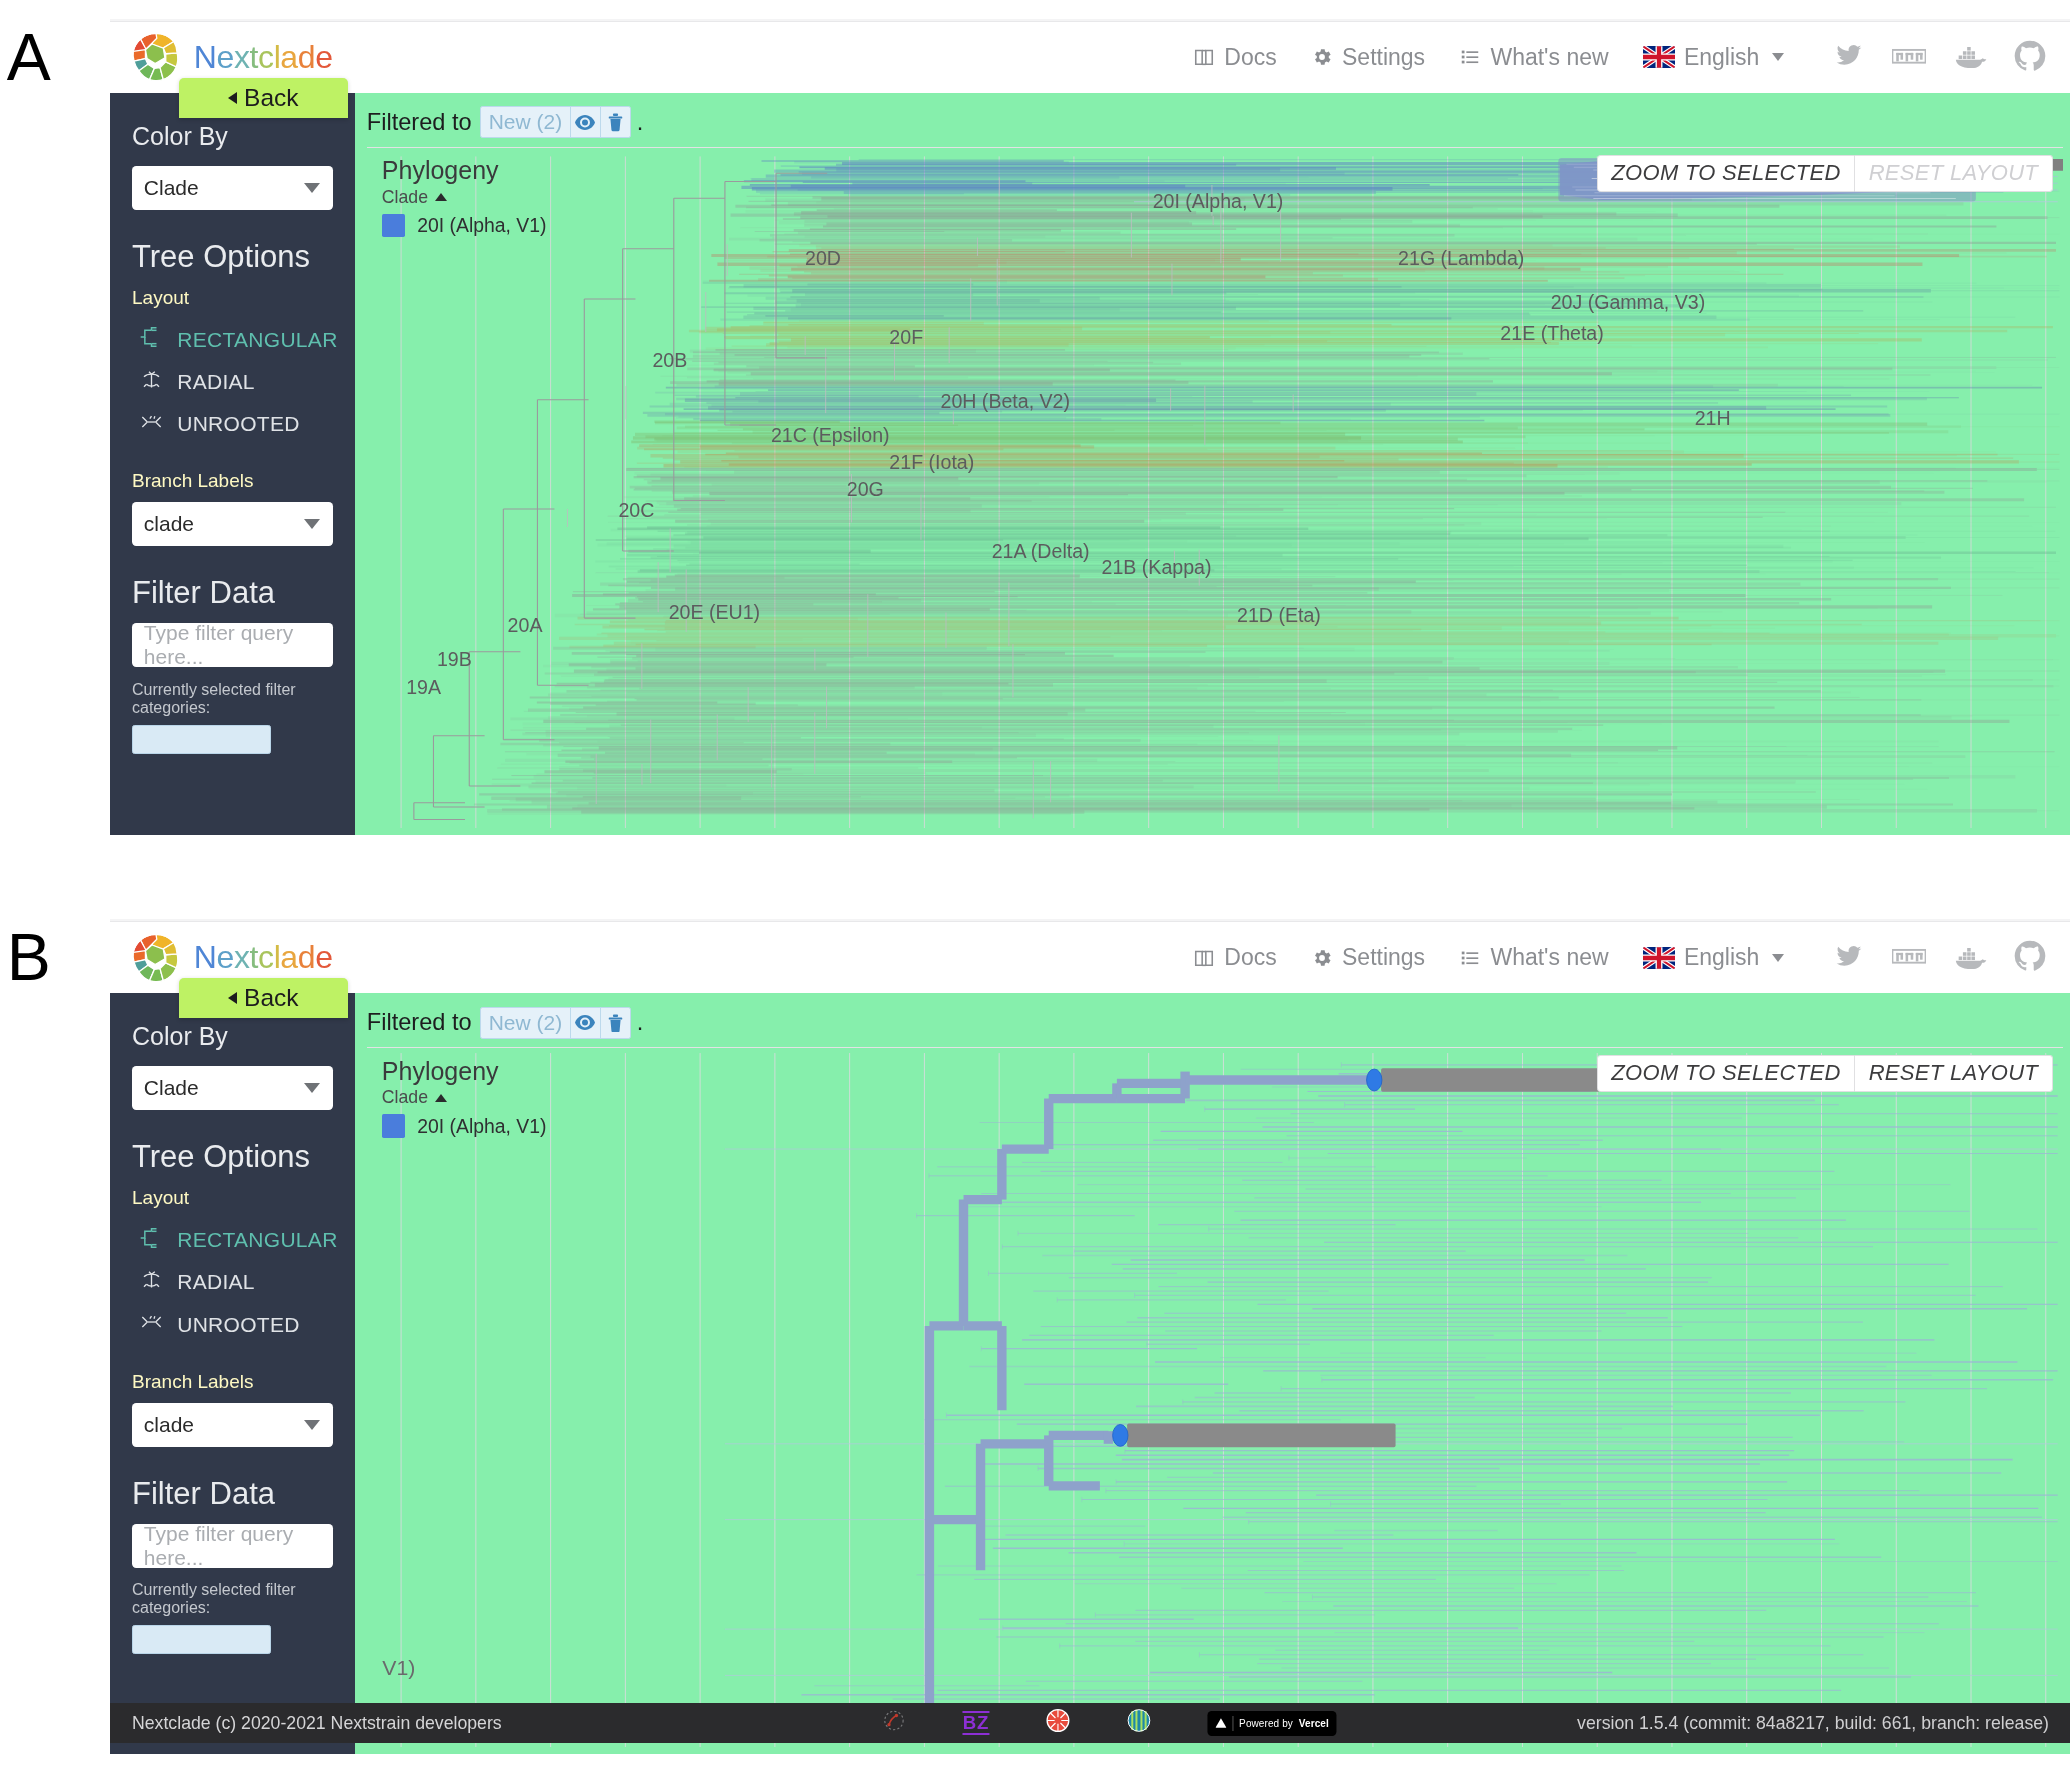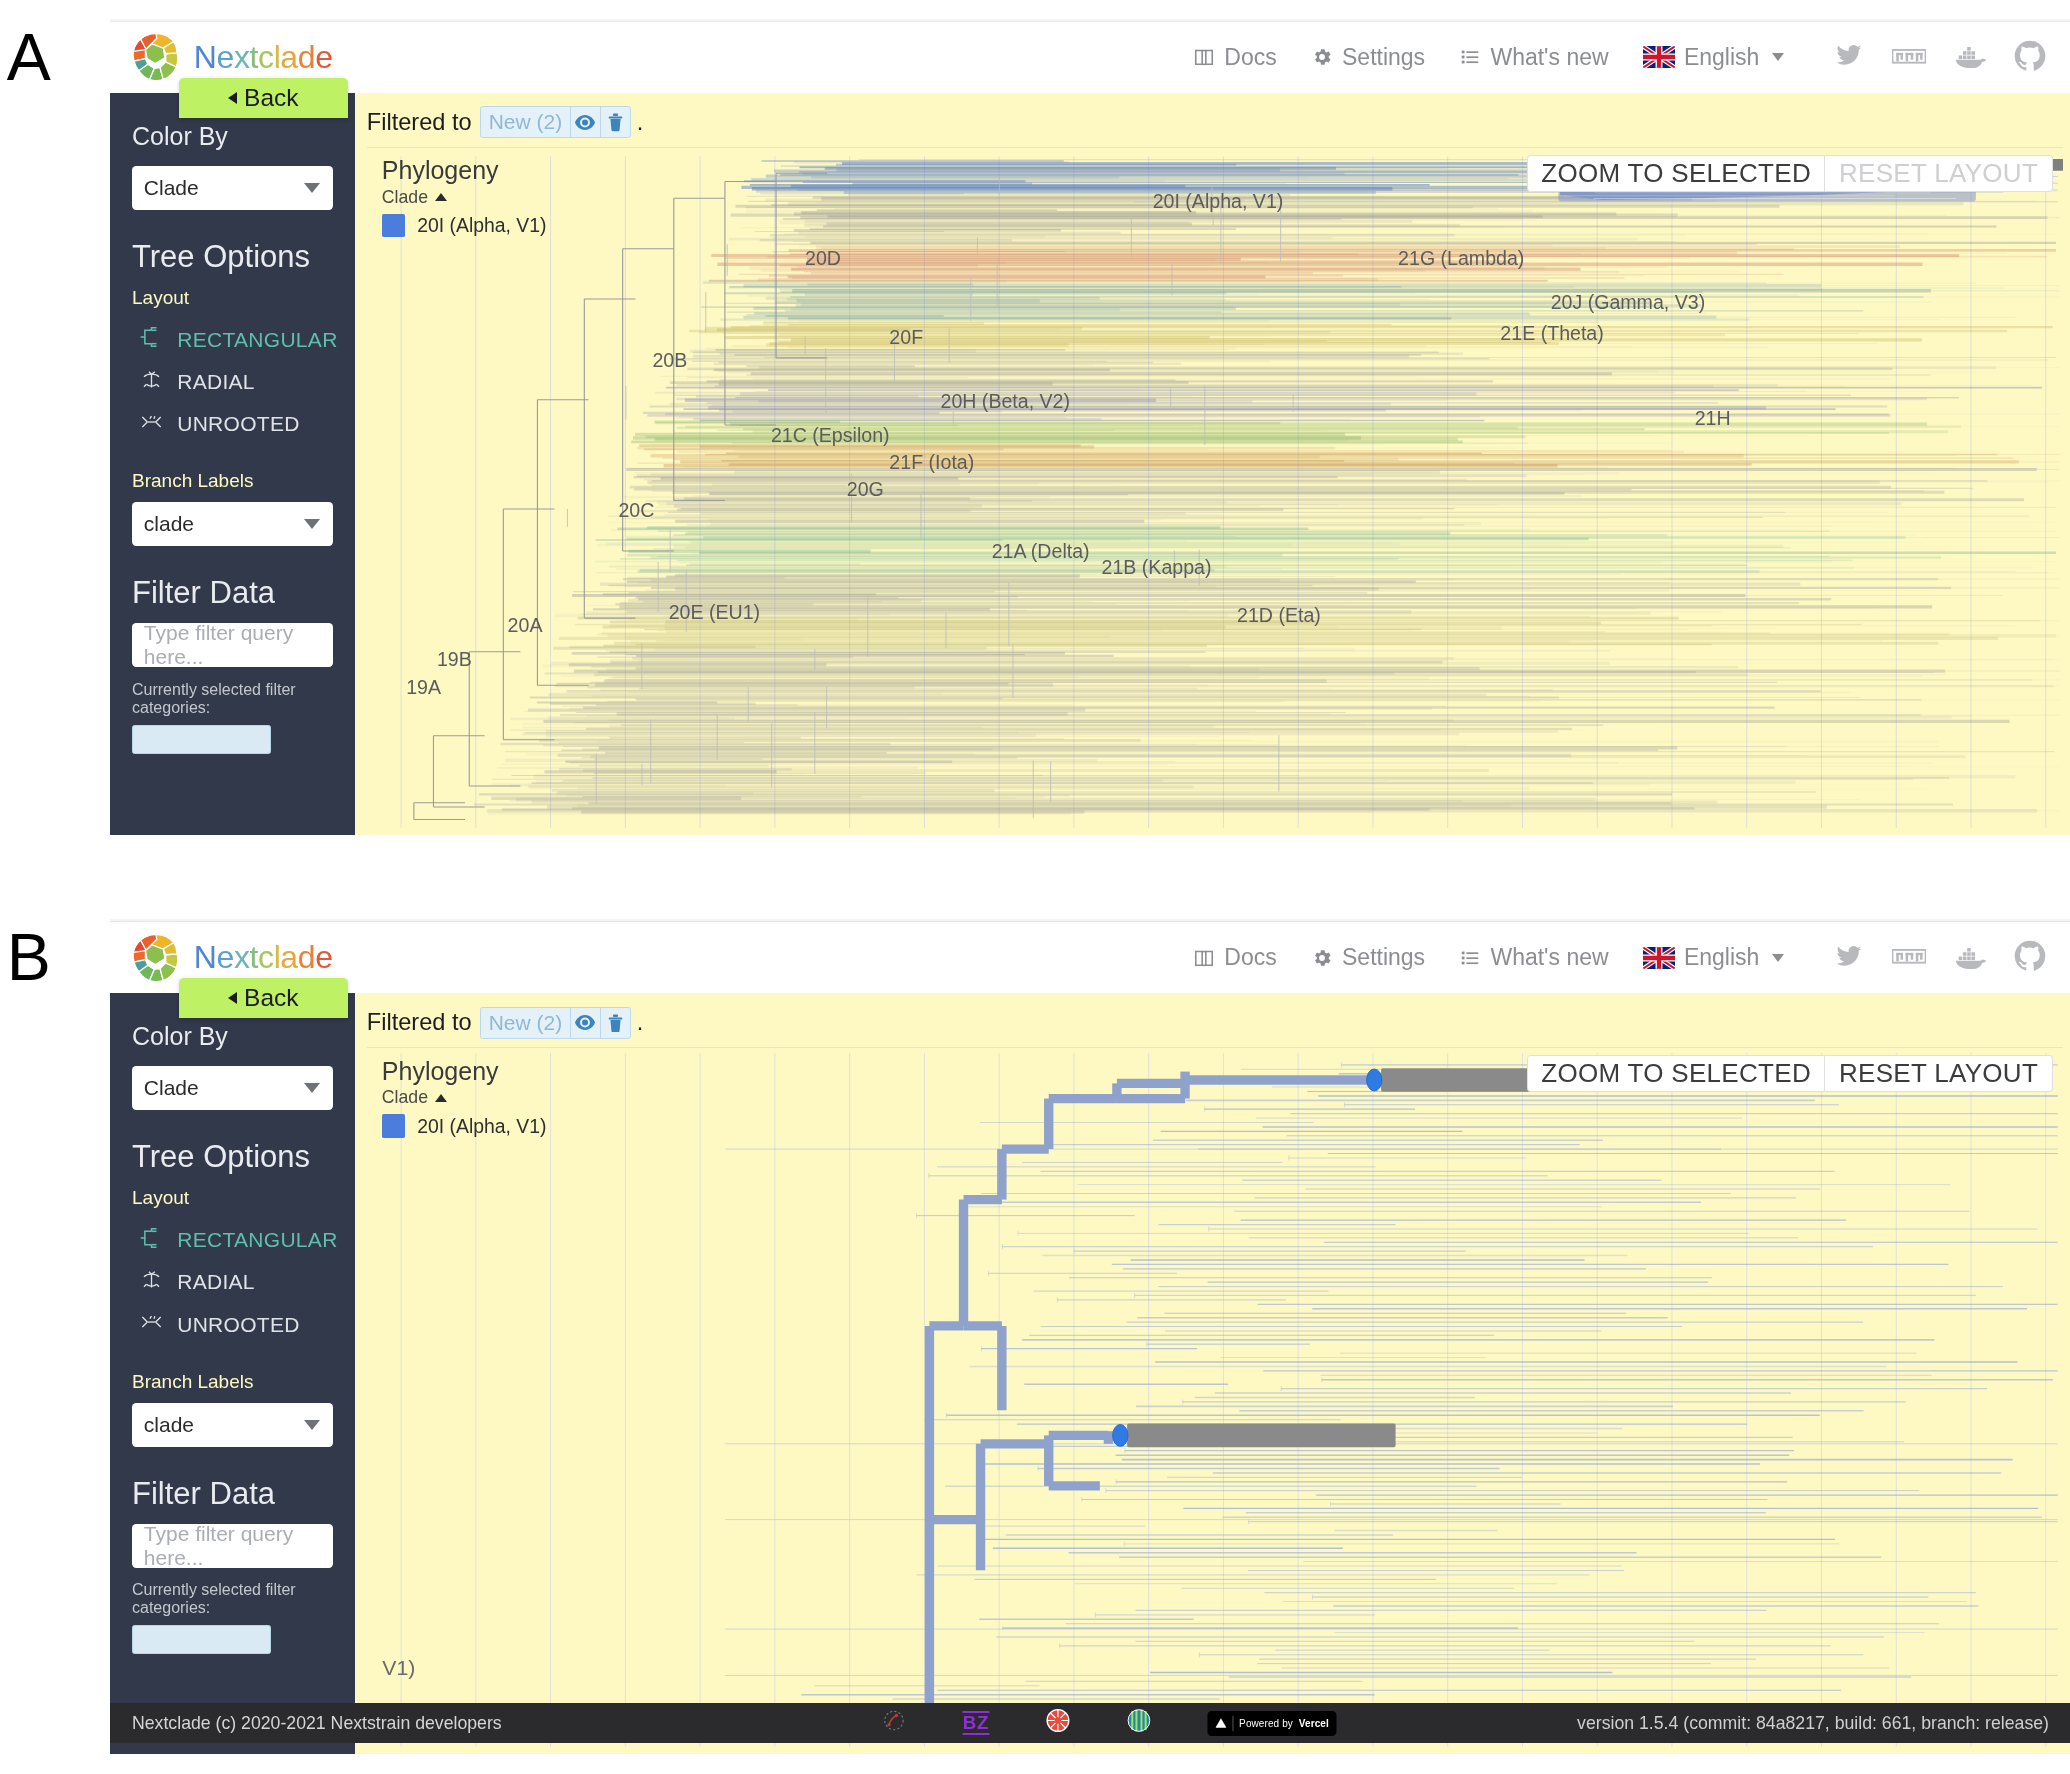--- a/index.html
+++ b/index.html
@@ -115,21 +115,21 @@
     letter-spacing: 0.3px;
   }
   .layout-opt.active { color: #5fbfae; }
   .sb-note { font-size: 16px; color: #c4c8ce; margin-top: 13.5px; }
   .filter-chip-sb {
     margin-top: 8.4px; width: 139px; height: 29px;
     background: #d9eaf5; border: 0.8px solid #b9d5e8; border-radius: 2.5px;
   }
 
   
-  .main { flex: 1; position: relative; background: #fef9c3; min-width: 0; }
+  .main { flex: 1; position: relative; background: #86efac; min-width: 0; }
   .filtered-bar {
     padding: 13.5px 0 8.4px 11.8px;
     font-size: 23.6px; color: #1d1d1f;
     display: flex; align-items: center; gap: 0;
   }
   .chip {
     display: inline-flex; align-items: stretch;
     border: 0.8px solid #bcd9ec; background: #e5f1f9;
     border-radius: 2.5px; margin: 0 3.4px 0 8.4px; height: 32px;
   }
@@ -168,23 +168,24 @@
   }
   .legend-swatch { width: 23.6px; height: 23.6px; border-radius: 1.7px; }
   .legend-label { font-size: 19.4px; color: #2f2f31; }
 
   .tree-btns {
     position: absolute; right: 10px; top: 6.7px; z-index: 5; display: flex;
   }
   .tbtn {
     height: 37px; padding: 0 13.5px;
     border: 0.8px solid #e0e0e2; background: #fff;
-    font-size: 26px; letter-spacing: 0.3px;
+    font-size: 22px; letter-spacing: 0.3px;
     display: flex; align-items: center;
     color: #3c3c3e;
+    font-style: italic;
   }
   .tbtn:first-child { border-radius: 3.4px 0 0 3.4px; }
   .tbtn:last-child { border-radius: 0 3.4px 3.4px 0; border-left: none; }
   .tbtn.disabled { color: #cfcfd2; }
 
   .tree-canvas { position: absolute; inset: 0; }
   .tree-canvas svg { display: block; width: 100%; height: 100%; }
   .clade-lbl {
     font-family: "Liberation Sans", sans-serif;
     font-size: 23px; fill: #5c5c5e; font-weight: 400;

